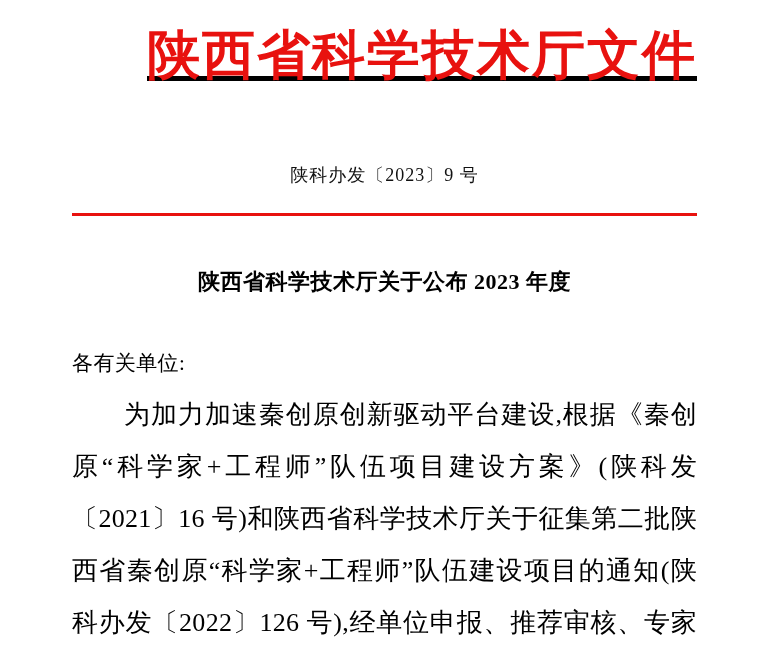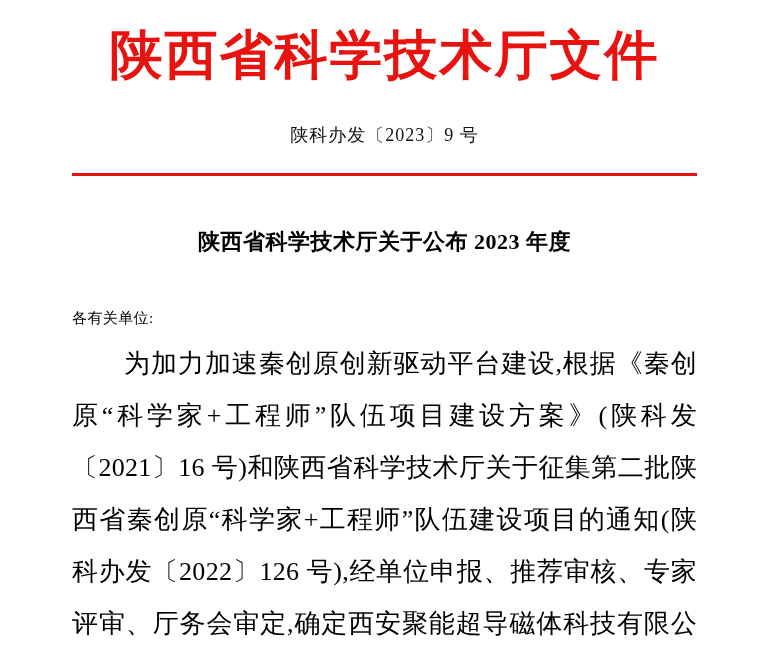--- a/index.html
+++ b/index.html
@@ -16,34 +16,35 @@
   }
   .page {
     position: relative;
     width: 769px;
     height: 655px;
     background: #ffffff;
     box-sizing: border-box;
     padding: 0 72px;
   }
   .doc-header {
-    text-align: center;
+    text-align: right;
     margin-top: 26px;
+    text-decoration: underline;
   }
   .doc-header-title {
     font-family: "Liberation Serif", "DejaVu Serif", serif;
     font-weight: bold;
     font-size: 53px;
     line-height: 1.12;
     letter-spacing: 2px;
     color: #e8120f;
     white-space: nowrap;
   }
   .doc-number {
-    margin-top: 38px;
+    margin-top: 78px;
     text-align: center;
     font-size: 18px;
     letter-spacing: 1px;
     color: #111111;
     font-family: "Liberation Serif", "DejaVu Serif", serif;
   }
   .red-rule {
     margin-top: 26px;
     height: 3px;
     background: #e8120f;
@@ -58,21 +59,21 @@
     letter-spacing: 0.5px;
     color: #000000;
   }
   .doc-title .line {
     display: block;
     white-space: nowrap;
     margin-top: 40px;
   }
   .salutation {
     margin-top: 42px;
-    font-size: 15px;
+    font-size: 21px;
     line-height: 1.9;
     letter-spacing: 0.4px;
   }
   .body-text {
     margin-top: 6px;
     font-size: 26px;
     line-height: 2.0;
     letter-spacing: 0.3px;
     text-align: justify;
     text-justify: inter-ideograph;

